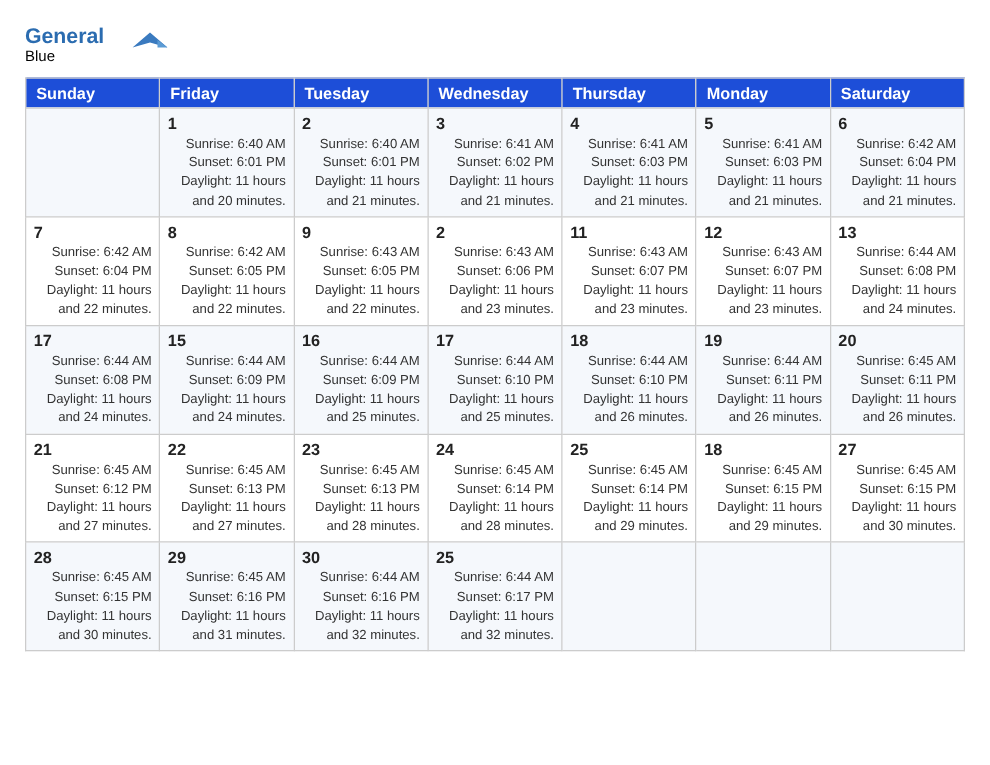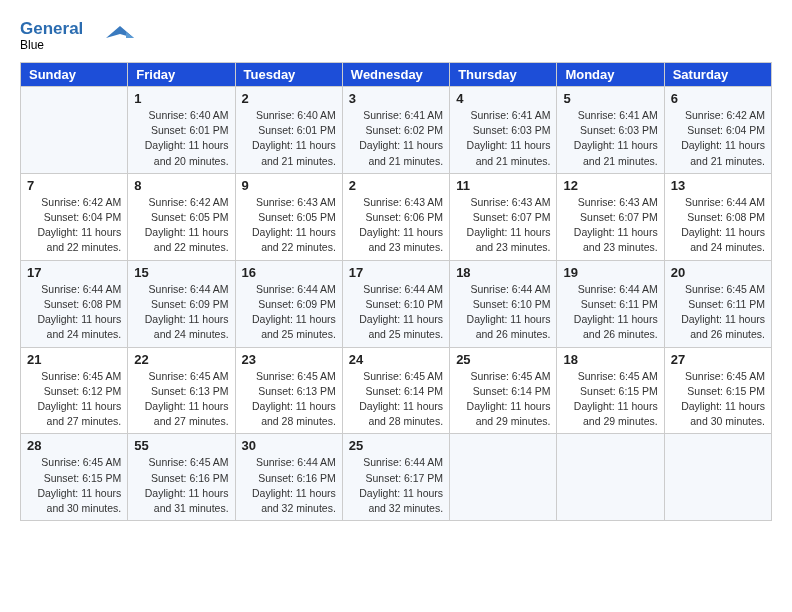--- a/index.html
+++ b/index.html
@@ -226,21 +226,21 @@
           <div class="day-number">27</div>
           <div class="day-info">Sunrise: 6:45 AM<br>Sunset: 6:15 PM<br>Daylight: 11 hours<br>and 30 minutes.</div>
         </td>
       </tr>
       <tr>
         <td>
           <div class="day-number">28</div>
           <div class="day-info">Sunrise: 6:45 AM<br>Sunset: 6:15 PM<br>Daylight: 11 hours<br>and 30 minutes.</div>
         </td>
         <td>
-          <div class="day-number">55</div>
+          <div class="day-number">29</div>
           <div class="day-info">Sunrise: 6:45 AM<br>Sunset: 6:16 PM<br>Daylight: 11 hours<br>and 31 minutes.</div>
         </td>
         <td>
           <div class="day-number">30</div>
           <div class="day-info">Sunrise: 6:44 AM<br>Sunset: 6:16 PM<br>Daylight: 11 hours<br>and 32 minutes.</div>
         </td>
         <td>
           <div class="day-number">25</div>
           <div class="day-info">Sunrise: 6:44 AM<br>Sunset: 6:17 PM<br>Daylight: 11 hours<br>and 32 minutes.</div>
         </td>

